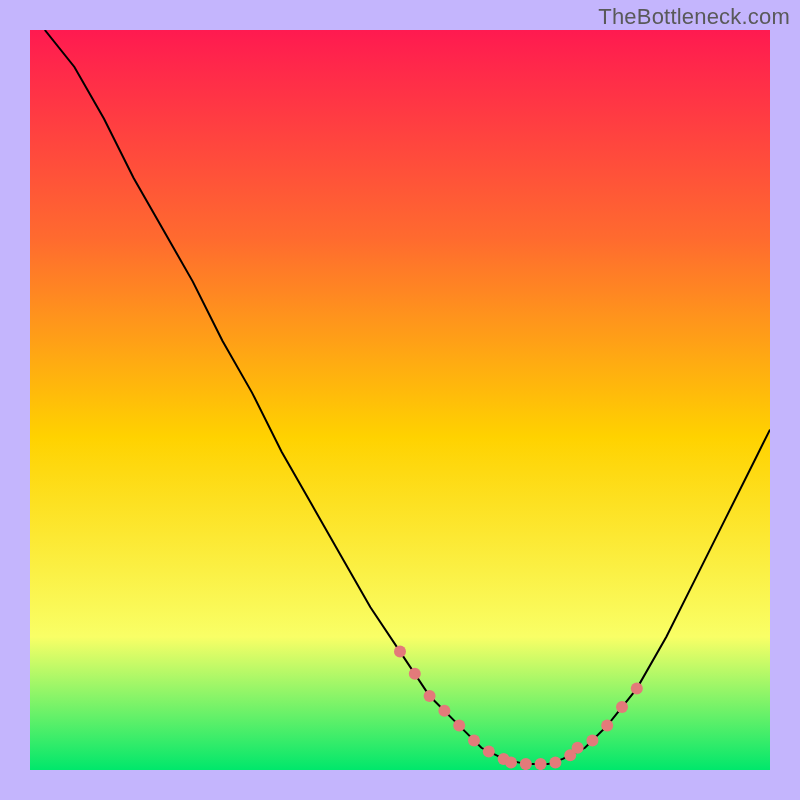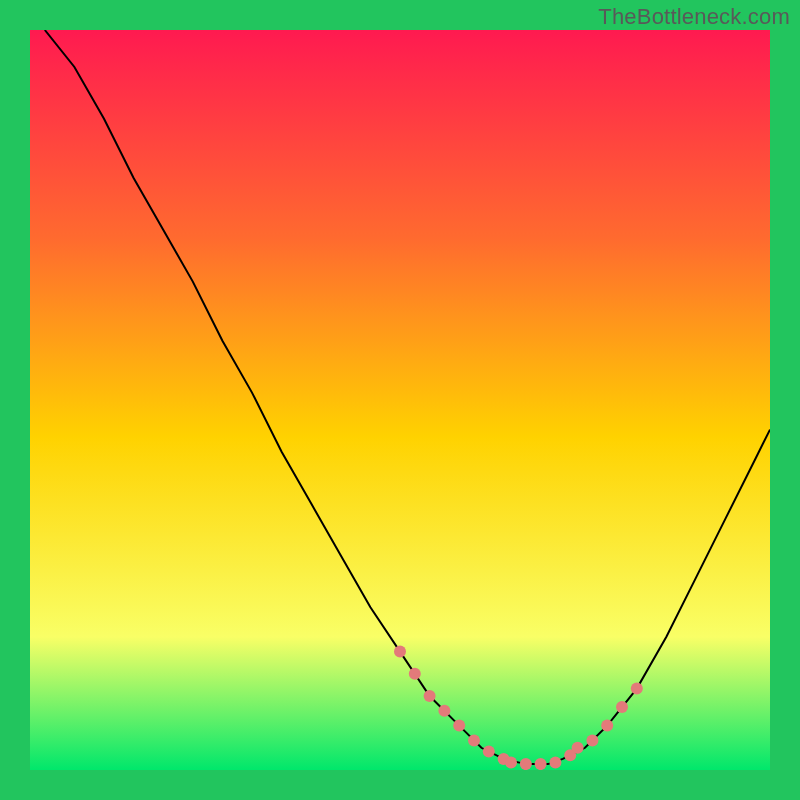--- a/index.html
+++ b/index.html
@@ -1,21 +1,21 @@
 <!DOCTYPE html>
 <html><head>
 <meta charset="utf-8">
 <style>
   * { margin: 0; padding: 0; box-sizing: border-box; }
   html, body { width: 800px; height: 800px; background: #000; overflow: hidden; }
   .frame {
     position: relative;
     width: 800px;
     height: 800px;
-    background: #22c55e;
+    background: #c4b5fd;
   }
   .watermark {
     position: absolute;
     top: 4px;
     right: 10px;
     font-family: Arial, Helvetica, sans-serif;
     font-size: 22px;
     font-weight: 500;
     color: #595959;
     letter-spacing: 0.2px;

